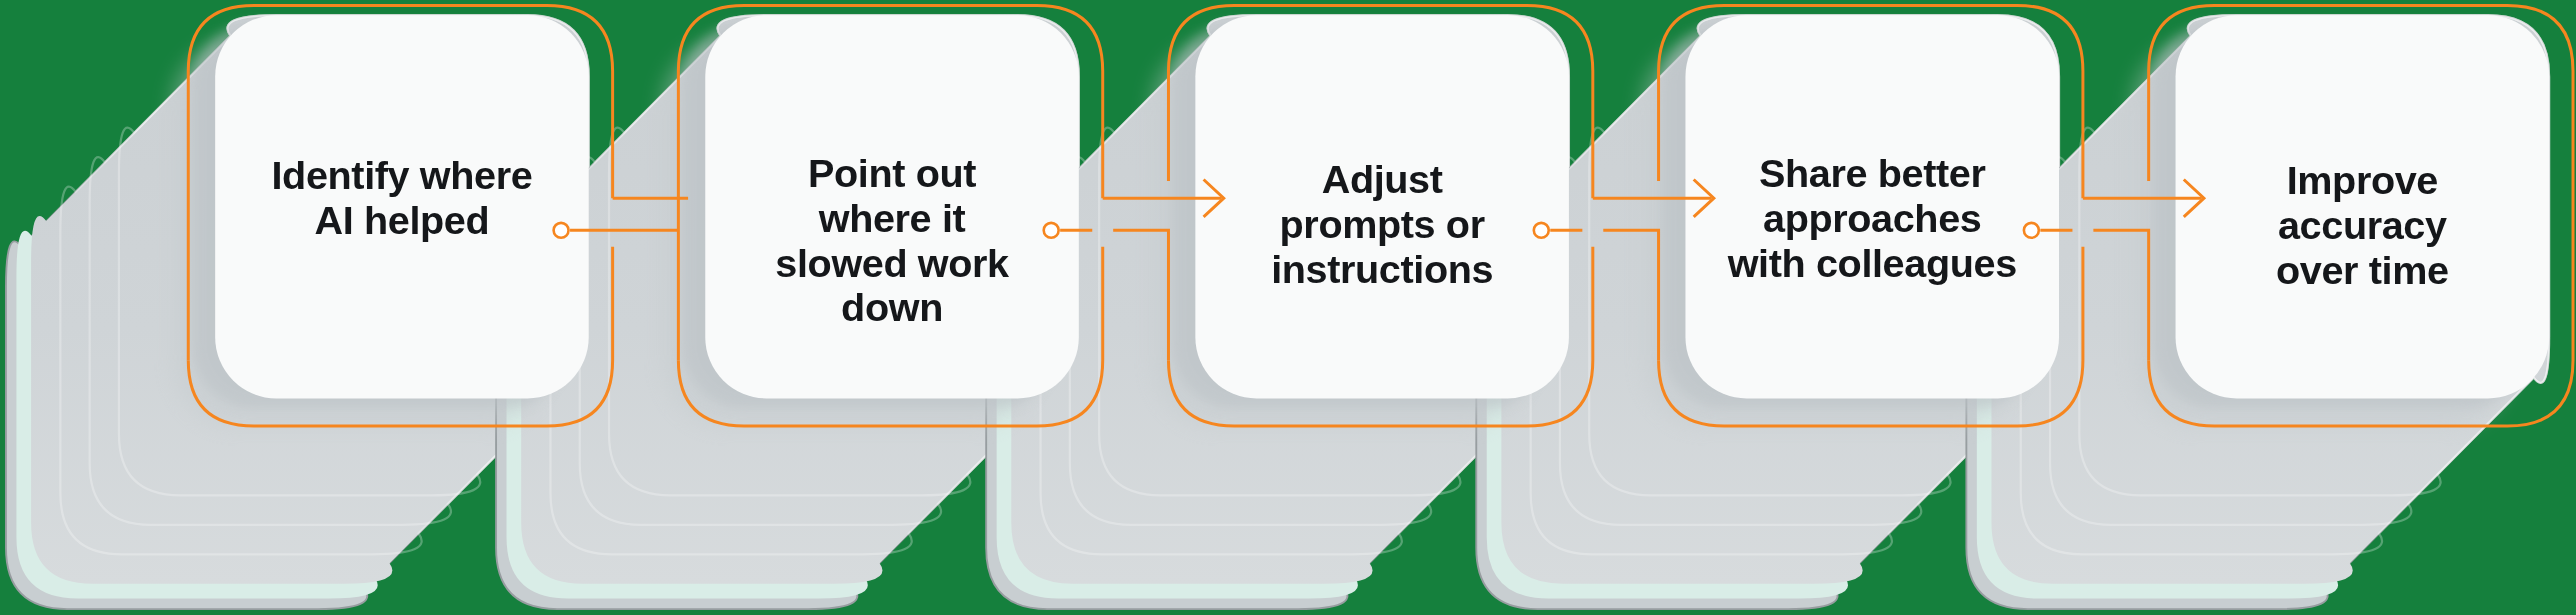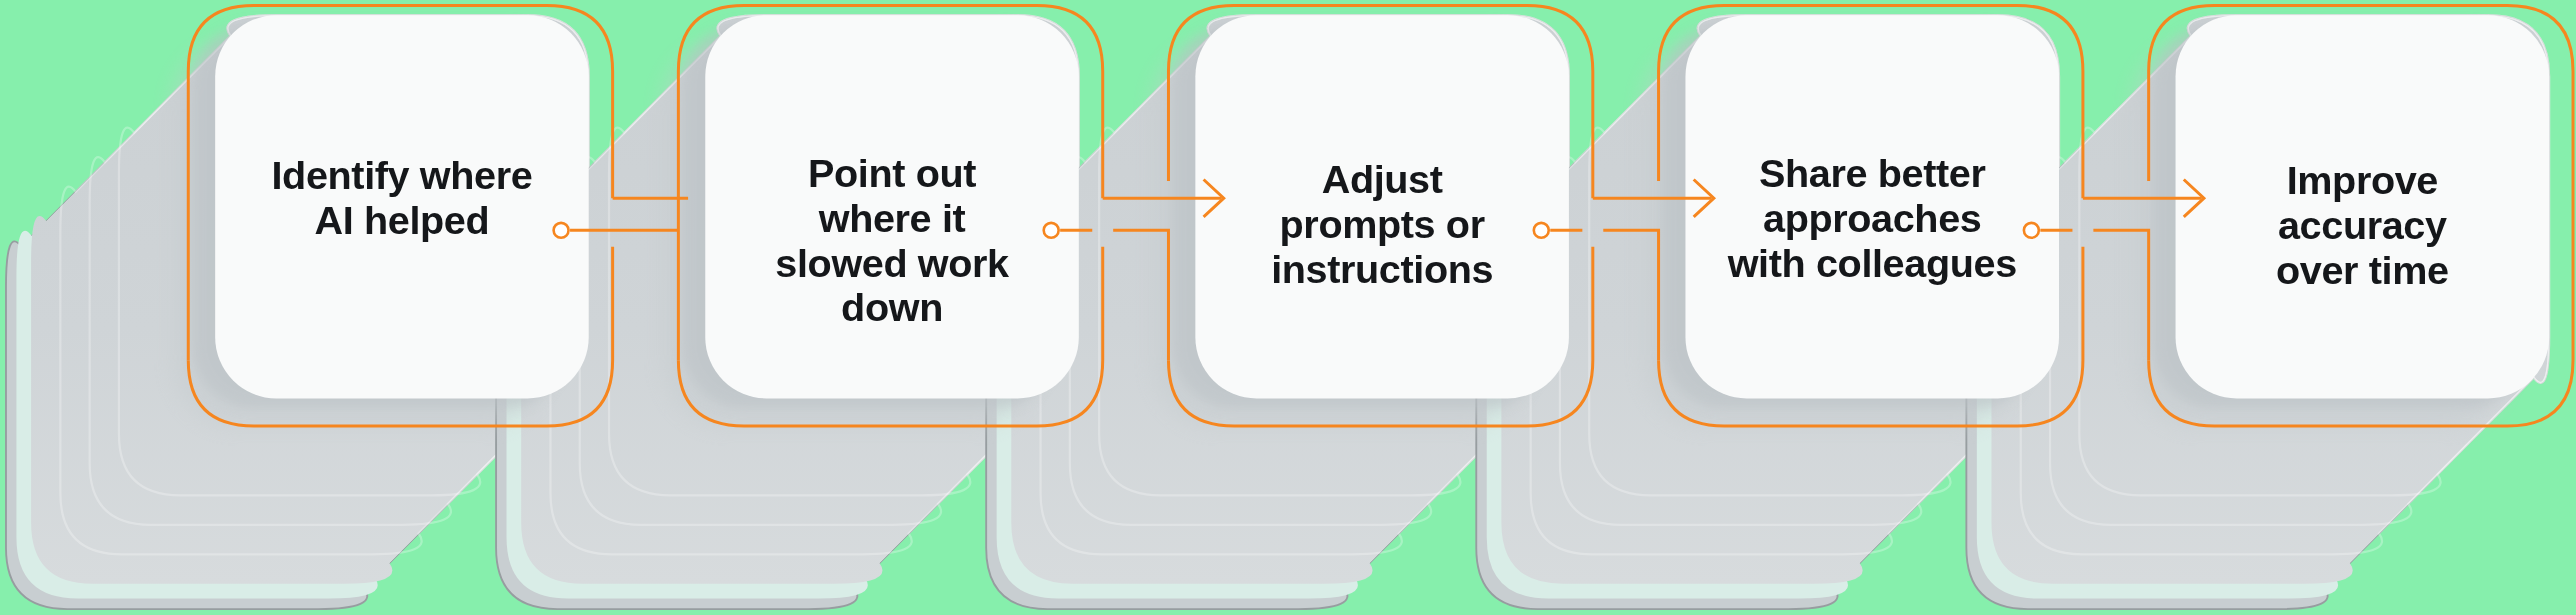--- a/index.html
+++ b/index.html
@@ -1,16 +1,16 @@
 <!DOCTYPE html>
 <html style="font-size:12px"><head>
 <meta charset="utf-8">
 <style>
   html,body{margin:0;padding:0;background:#ffffff;}
-  #stage{position:relative;width:2576px;height:616px;background:#86efac;overflow:hidden;
+  #stage{position:relative;width:2576px;height:616px;background:#15803d;overflow:hidden;
          font-family:"Liberation Sans","DejaVu Sans",sans-serif;}
   svg{display:block}
   .step-label{font-family:"Liberation Sans","DejaVu Sans",sans-serif;
               font-weight:bold;font-size:53px;letter-spacing:-0.5px;}
 </style>
 </head>
 <body>
 
 <div id="stage">
     <svg width="2576" height="616" viewBox="0 0 3448 824">

